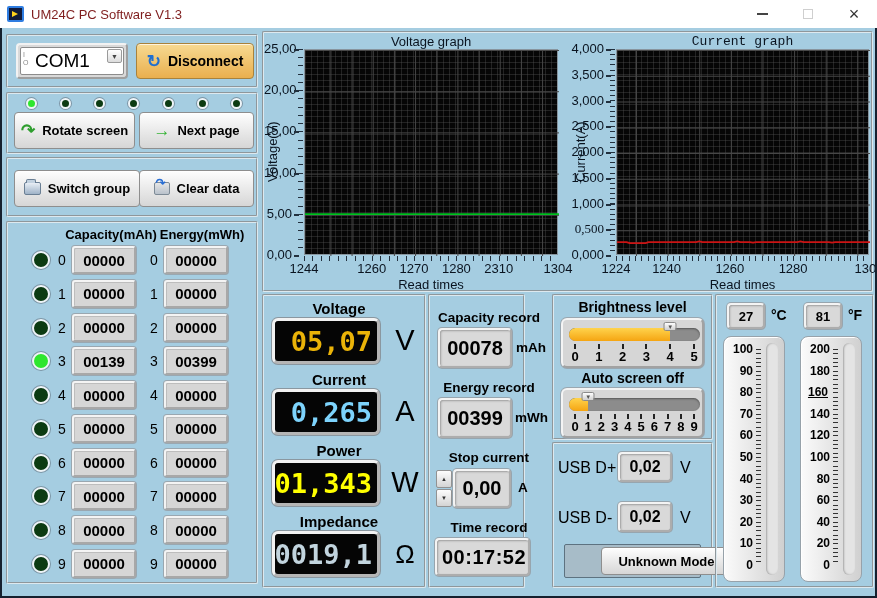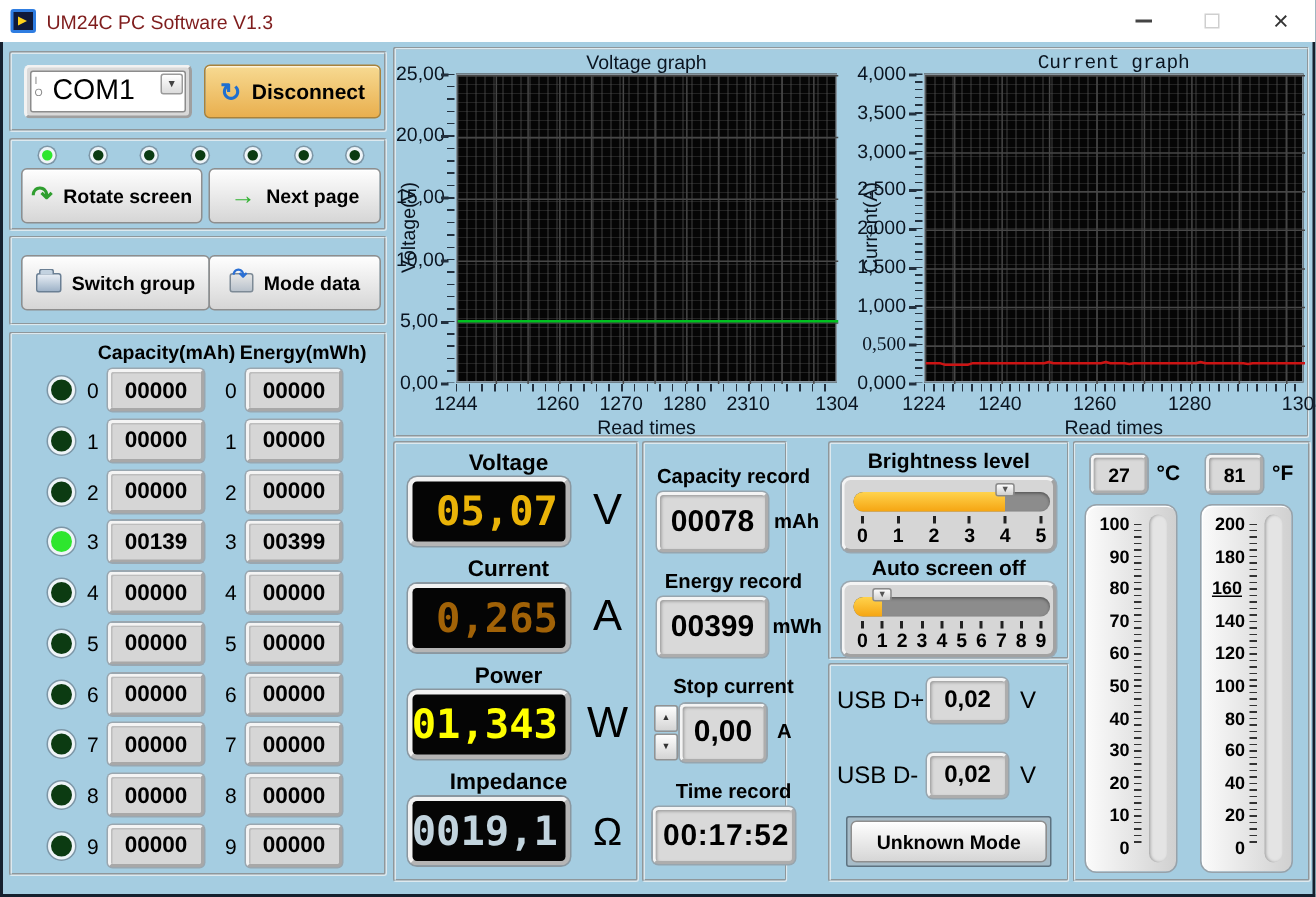--- a/index.html
+++ b/index.html
@@ -132,21 +132,21 @@
   .slider-ticks span{position:absolute;width:2px;height:5px;background:#222;transform:translateX(-50%)}
   .slider-nums{position:absolute;left:6px;top:29px;width:131px;height:16px;font-weight:bold;font-size:13px;color:#000}
   .slider-nums span{position:absolute;transform:translateX(-50%)}
 
   
   #grp-usb{left:552px;top:414px;width:161px;height:146px}
   .usb-label{position:absolute;left:4px;font-size:16px;color:#000}
   .usb-box{width:54px;height:30px;font-size:16px}
   .usb-unit{position:absolute;left:126px;font-size:16px;color:#000}
   .mode-wrap{position:absolute;left:10px;top:100px;width:137px;height:34px;background:#a7bcc8;border:1px solid #5d7280;padding:2px;border-radius:2px}
-  #mode-btn{position:relative;width:100%;height:100%;}
+  #mode-btn{position:relative;width:100%;height:100%;margin-left:34px;}
 
   
   #grp-thermo{left:715px;top:266px;width:159px;height:294px}
   .thermo{position:absolute;top:0;width:70px;height:290px}
   .thermo-val{left:6px;top:7px;width:38px;height:26px;font-size:13px}
   .thermo-unit{position:absolute;left:50px;top:11px;font-weight:bold;font-size:14px;color:#000}
   .thermo-body{position:absolute;left:2px;top:40px;width:62px;height:246px;background:linear-gradient(90deg,#fbfbfb,#d0d0d0);
                border:1px solid #97a2aa;border-radius:8px;box-shadow:inset 1px 1px 0 #fff}
   .tlabel{position:absolute;width:27px;text-align:right;font-weight:bold;font-size:12px;color:#000}
   .thermo-ticks{position:absolute;left:32px;width:5px}
@@ -211,21 +211,21 @@
       </div>
     </div>
 
     <div class="group" id="grp-switch">
       <div class="btn" id="switch-btn">
         <span class="icon-folder"></span>
         <span>Switch group</span>
       </div>
       <div class="btn" id="clear-btn">
         <span class="icon-disk"></span>
-        <span>Mode data</span>
+        <span>Clear data</span>
       </div>
     </div>
 
     <div class="group" id="grp-table">
       <div class="tbl-hdr" id="hdr-cap">Capacity(mAh)</div>
       <div class="tbl-hdr" id="hdr-en">Energy(mWh)</div>
       <div id="rows">
           <div class="grow">
             <div class="row-led"></div>
             <span class="row-idx">0</span>
@@ -385,21 +385,21 @@
           <div class="xtick" style="left: 309px; top: 228px;">1304</div>
         </div>
     </div>
 
     <div class="group" id="grp-meters">
       <div class="m-label" style="top:4px">Voltage</div>
       <div class="lcd" style="top:22px;color:#eab308">05,07</div>
       <div class="m-unit" style="top:28px">V</div>
 
       <div class="m-label" style="top:75px">Current</div>
-      <div class="lcd" style="top:93px;color:#a16207">0,265</div>
+      <div class="lcd" style="top:93px;color:#7dd3fc">0,265</div>
       <div class="m-unit" style="top:99px">A</div>
 
       <div class="m-label" style="top:146px">Power</div>
       <div class="lcd" style="top:164px;color:#ffff00">01,343</div>
       <div class="m-unit" style="top:170px">W</div>
 
       <div class="m-label" style="top:217px">Impedance</div>
       <div class="lcd" style="top:235px;color:#c2d4de">0019,1</div>
       <div class="m-unit" style="top:243px;font-size:26px">Ω</div>
     </div>

